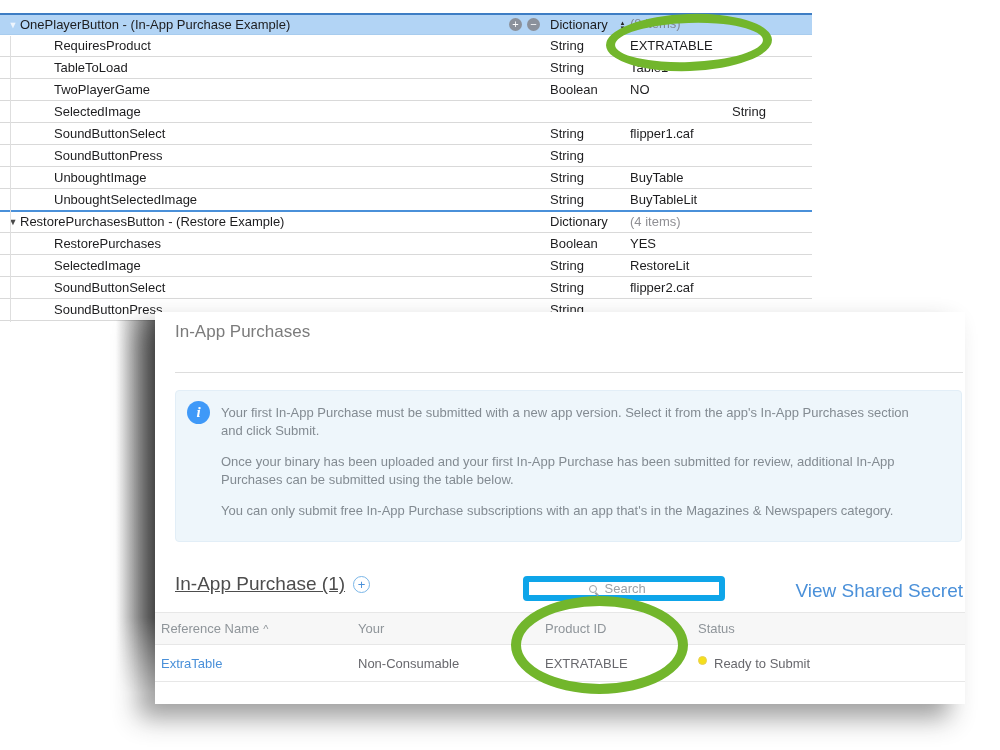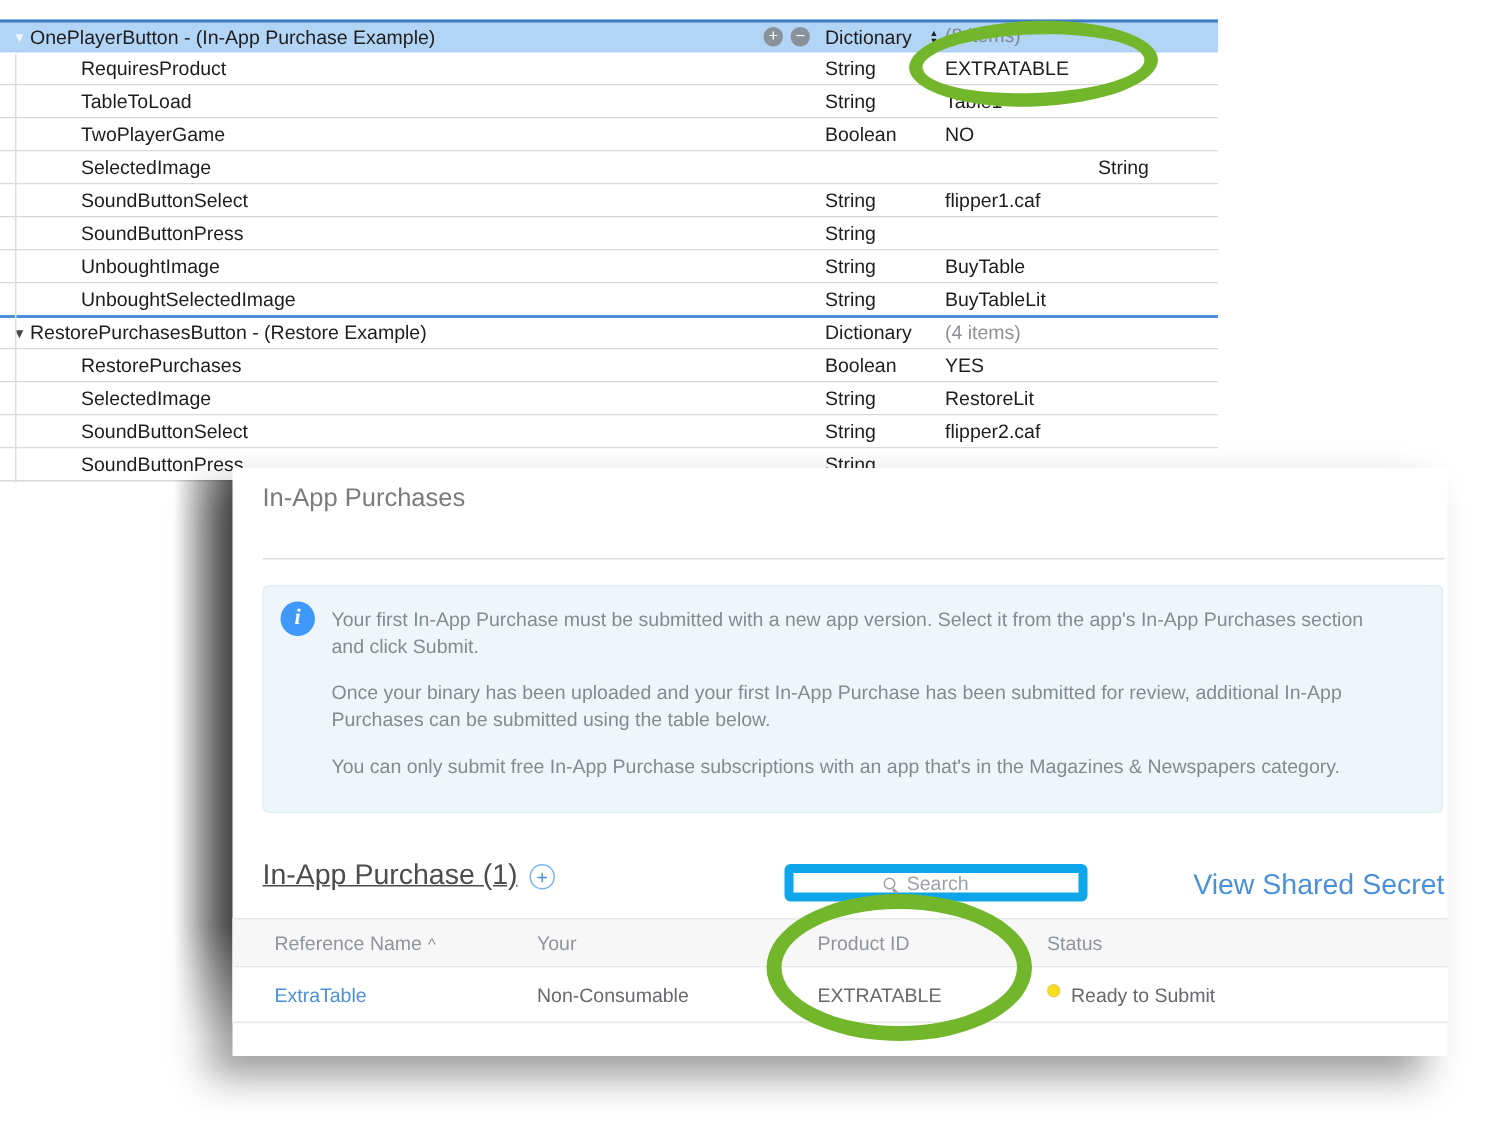--- a/index.html
+++ b/index.html
@@ -62,21 +62,21 @@
                 transform:rotate(45deg); transform-origin:0 0; }
   .searchbox input { border:none; outline:none; width:55px; font-size:13px; color:#555; background:transparent;
                      font-family:inherit; }
   .searchbox input::placeholder { color:#9da1a6; }
   .shared-link { position:absolute; right:2px; top:268px; font-size:19px; color:#4a90d9; cursor:pointer; }
   .ptable-head { position:absolute; left:0; top:300px; width:810px; height:33px; background:#f7f7f7;
                  border-top:1px solid #e7e7e7; border-bottom:1px solid #e7e7e7; display:flex; align-items:center;
                  font-size:13px; color:#8f959a; }
   .ptable-row { position:absolute; left:0; top:333px; width:810px; height:37px; border-bottom:1px solid #e7e7e7;
                 display:flex; align-items:center; font-size:13px; color:#68686d; background:#fff; }
-  .c1 { width:203px; padding-left:28px; } .c2 { width:187px; } .c3 { width:153px; } .c4 { flex:1; }
+  .c1 { width:203px; padding-left:6px; } .c2 { width:187px; } .c3 { width:153px; } .c4 { flex:1; }
   .sortglyph { font-size:11px; margin-left:4px; color:#8f959a; }
   .ref-link { color:#4a90d9; cursor:pointer; }
   .status-wrap { display:flex; align-items:flex-start; gap:7px; }
   .dot { width:9px; height:9px; border-radius:50%; background:#f5df1b; border:1px solid #e8cf53; flex:0 0 auto; }
 
   
   .gcircle { position:absolute; border:9px solid #72b62c; border-radius:50%; z-index:5; }
   .g1 { left:606px; top:14px; width:166px; height:57px; transform:rotate(-2deg); }
   .g2 { left:511px; top:596px; width:177px; height:98px; border-width:10px; }
 </style>

